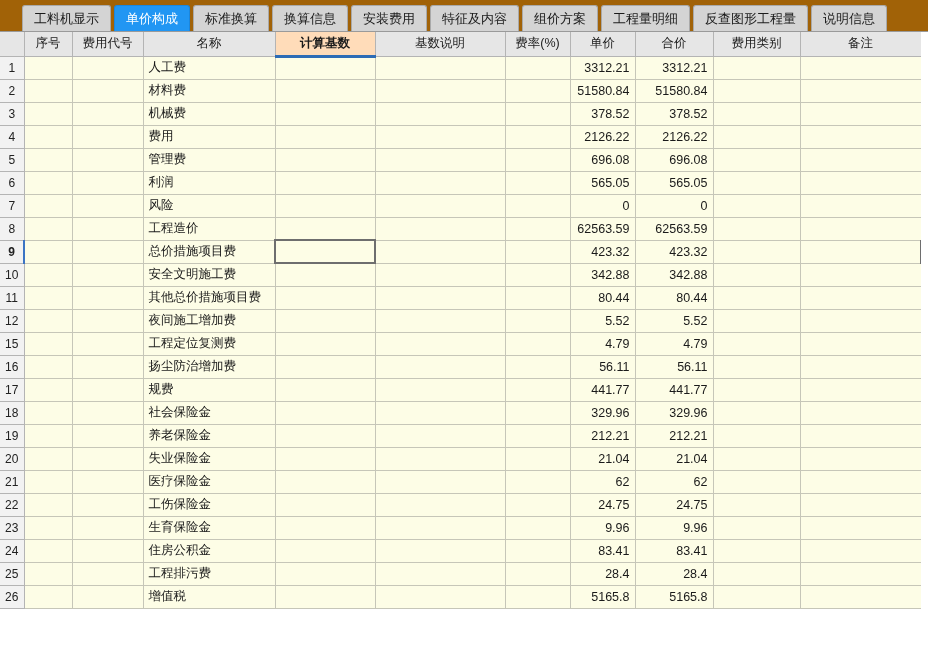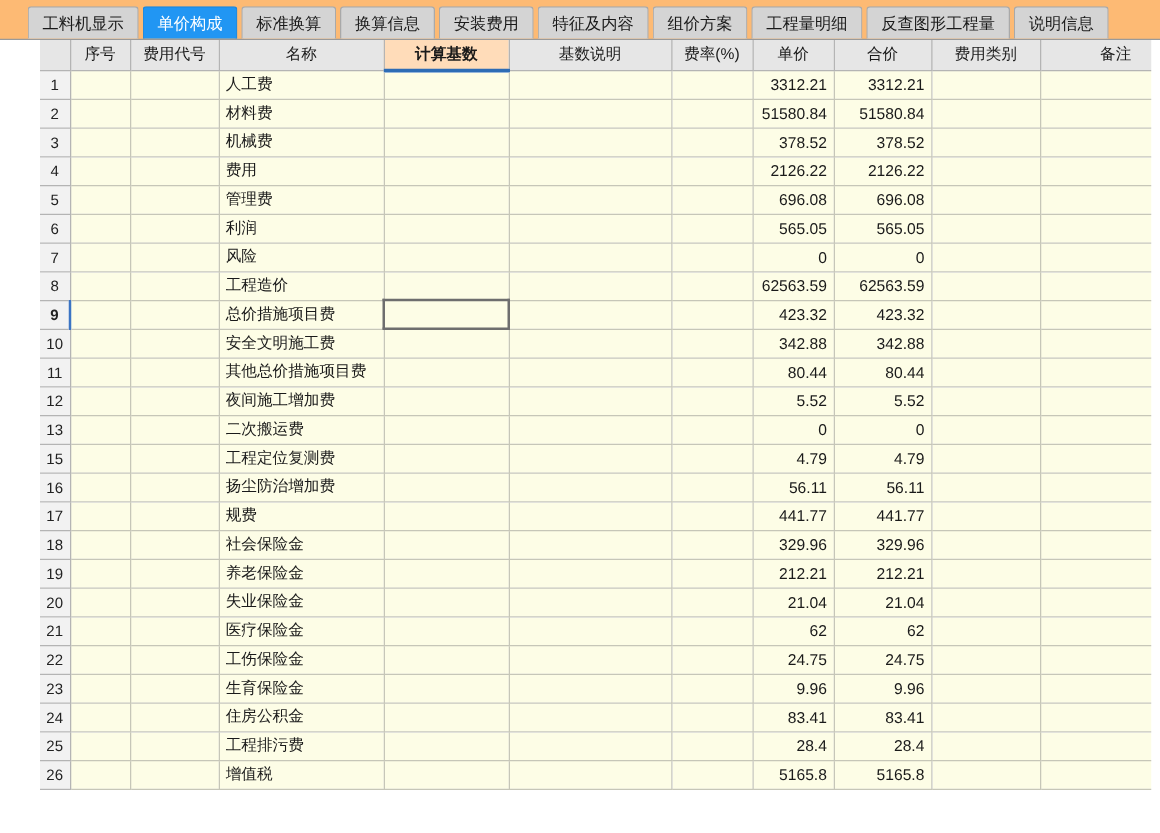--- a/index.html
+++ b/index.html
@@ -8,21 +8,21 @@
     width: 928px; height: 666px;
     background: #ffffff;
     font-family: "Liberation Sans", "DejaVu Sans", sans-serif;
     overflow: hidden;
   }
 
   
   #tabbar {
     position: relative;
     height: 32px;
-    background: #fdba74;
+    background: #a16207;
     border-bottom: 1px solid #9a9a9a;
     display: flex;
     align-items: flex-end;
     padding-left: 22px;
     overflow: hidden;
   }
   #tabbar .tab {
     height: 26px;
     line-height: 25px;
     padding: 0 11px;
@@ -44,21 +44,20 @@
     font-weight: normal;
   }
 
   
   #grid {
     position: relative;
     width: 928px;
     height: 634px;
     background: #ffffff;
     overflow: hidden;
-    padding-left: 32px;
   }
   table.sheet {
     border-collapse: collapse;
     table-layout: fixed;
     width: 921px;
     font-size: 12.5px;
   }
   table.sheet col.c-gutter { width: 24px; }
   table.sheet col.c-0  { width: 48px; }
   table.sheet col.c-1  { width: 71px; }
@@ -350,33 +349,20 @@
           <td class="name">夜间施工增加费</td>
           <td class="name"></td>
           <td class="name"></td>
           <td class="num"></td>
           <td class="num">5.52</td>
           <td class="num">5.52</td>
           <td class="name"></td>
           <td class="name"></td>
         </tr>
         <tr>
-          <td class="rownum">13</td>
-          <td class="name"></td>
-          <td class="name"></td>
-          <td class="name">二次搬运费</td>
-          <td class="name"></td>
-          <td class="name"></td>
-          <td class="num"></td>
-          <td class="num">0</td>
-          <td class="num">0</td>
-          <td class="name"></td>
-          <td class="name"></td>
-        </tr>
-        <tr>
           <td class="rownum">15</td>
           <td class="name"></td>
           <td class="name"></td>
           <td class="name">工程定位复测费</td>
           <td class="name"></td>
           <td class="name"></td>
           <td class="num"></td>
           <td class="num">4.79</td>
           <td class="num">4.79</td>
           <td class="name"></td>

